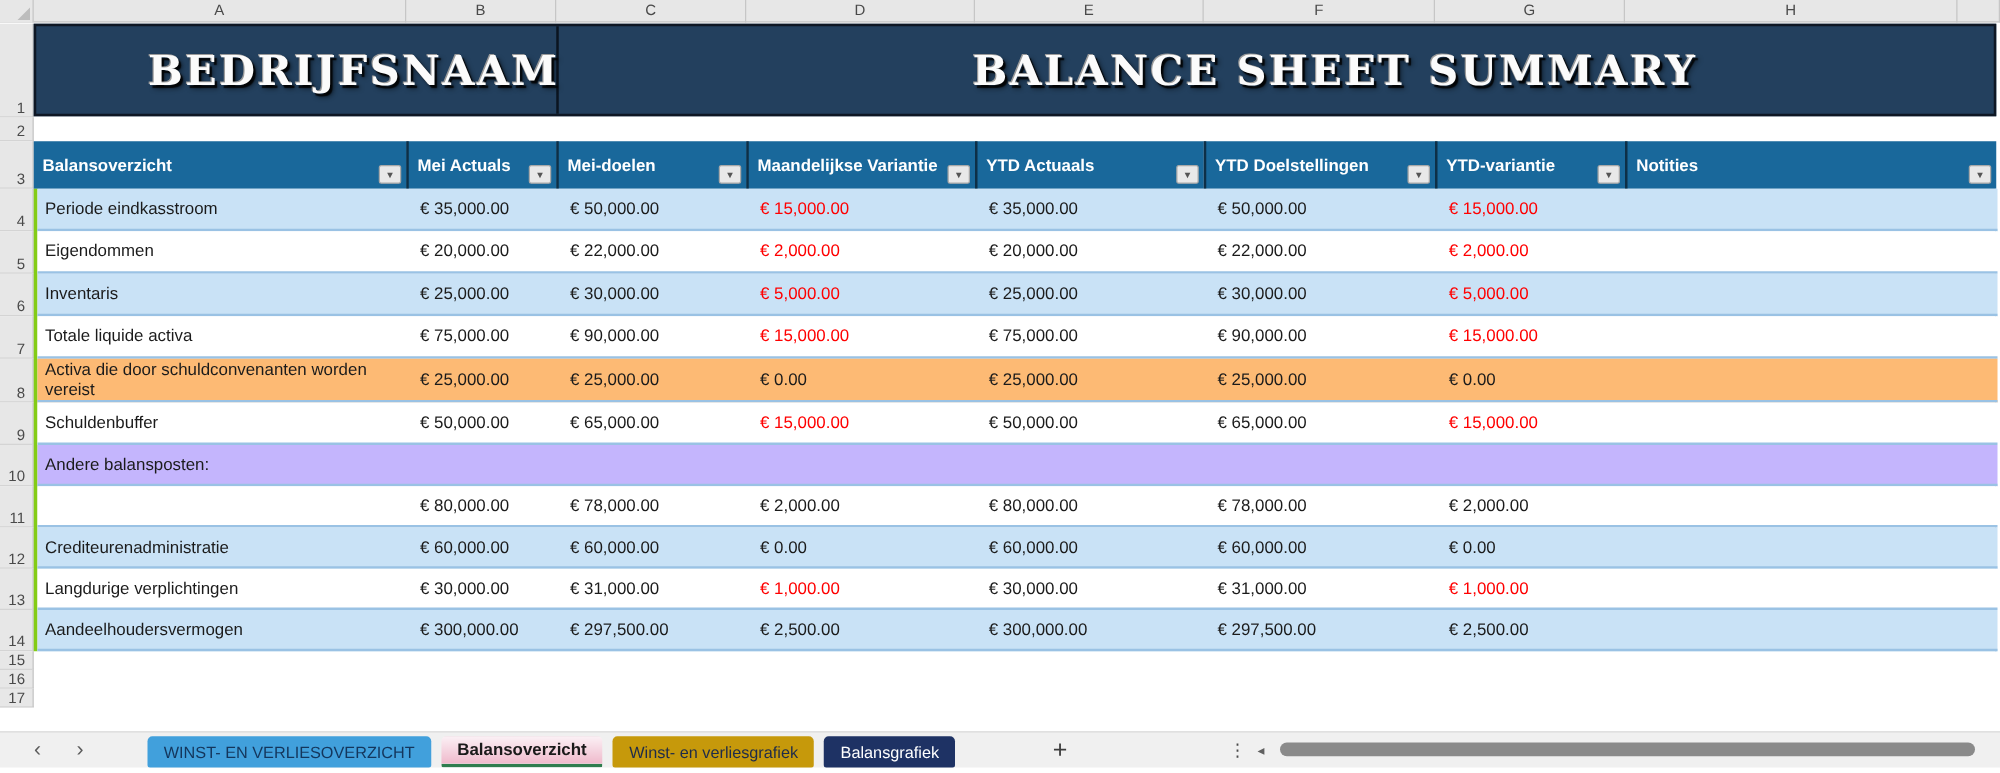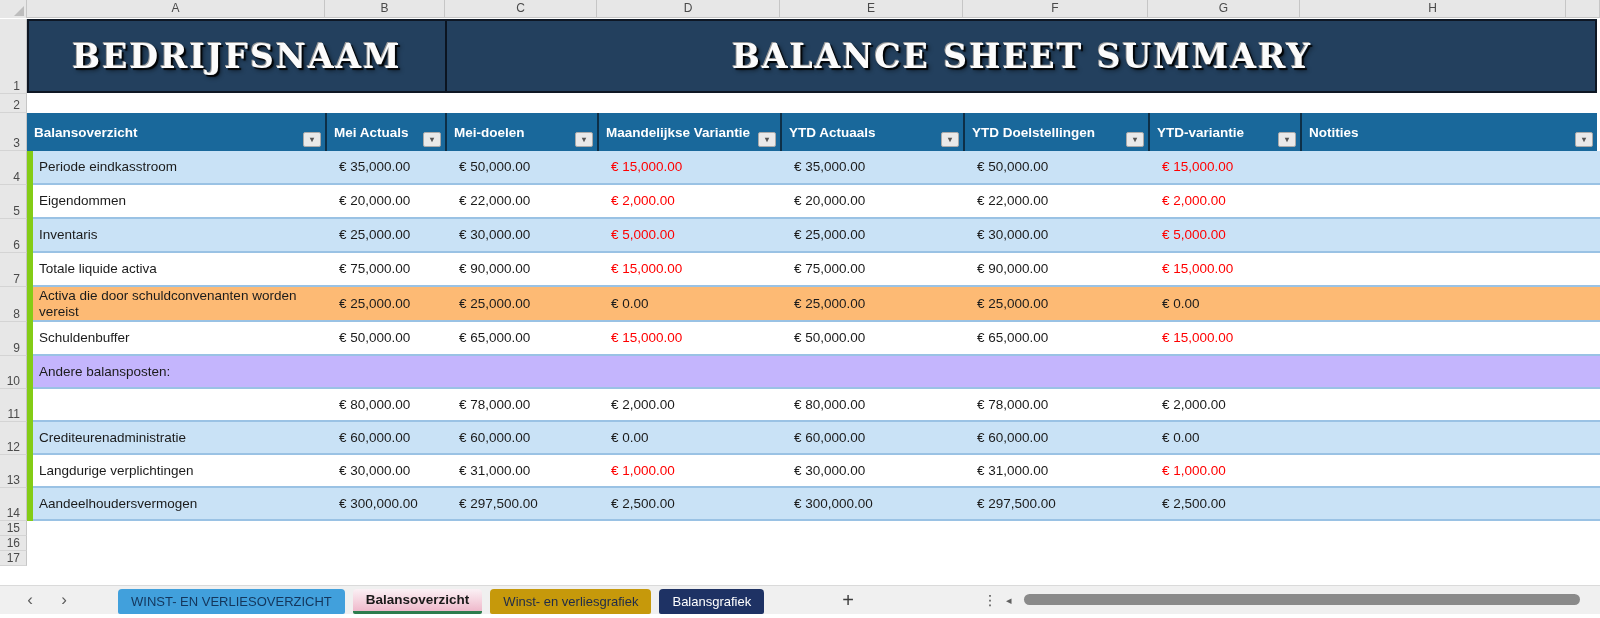--- a/index.html
+++ b/index.html
@@ -20,34 +20,34 @@
            border-right:1px solid #C6C6C6;border-bottom:1px solid #D4D4D4;
            display:flex;align-items:flex-end;justify-content:flex-end;}
 
   
   .banner{position:absolute;left:27px;top:19px;width:1570px;height:74px;background:#23405E;
           border:2px solid #0E1724;box-sizing:border-box;}
   .banner-div{position:absolute;left:416px;top:0;width:2px;height:100%;background:#0B1420;}
   .banner-txt{position:absolute;top:0;height:100%;display:flex;align-items:center;justify-content:center;
               font-family:"DejaVu Serif",serif;font-weight:bold;color:#FBFBFB;font-size:33px;
               letter-spacing:2px;white-space:nowrap;
-              text-shadow:-1px -1px 0 #9a9a9a,2px 2px 1px rgba(0,0,0,.9),3px 3px 4px rgba(0,0,0,.45);}
+              text-shadow:-1px -1px 0 #9a9a9a,2px 2px 1px rgba(0,0,0,.9),3px 3px 4px rgba(0,0,0,.45);padding-left:46px;}
   .banner-left{left:0;width:416px;}
   .banner-right{left:418px;width:1150px;}
 
   
   .thead-cell{position:absolute;top:113px;height:38px;background:#19689B;box-sizing:border-box;
               border-left:2px solid #0D2F47;color:#fff;font-weight:bold;font-size:13.5px;
               display:flex;align-items:center;padding-left:7px;}
   .thead-cell.first{border-left:none;}
   .filter-btn{position:absolute;right:4px;bottom:4px;width:18px;height:15px;background:#E9E9E9;
               border:1px solid #A9A9A9;border-radius:2px;color:#555;font-size:8px;line-height:13px;
               text-align:center;box-sizing:border-box;cursor:pointer;}
   .tbody{position:absolute;left:27px;top:151px;width:1570px;height:370px;
-         border-left:6px solid #84cc16;border-right:1px solid #9AC2E4;box-sizing:border-box;}
+         border-left:3px solid #84cc16;border-right:1px solid #9AC2E4;box-sizing:border-box;}
   .t-row{position:absolute;left:0;width:1568px;box-sizing:border-box;border-bottom:2px solid #9AC2E4;}
   .t-cell{position:absolute;top:0;height:100%;display:flex;align-items:center;
           font-size:13.5px;color:#1b1b1b;padding-left:8px;box-sizing:border-box;line-height:1.12;}
   .t-cell.neg{color:#FF0000;}
   .t-label{padding-left:6px;padding-right:4px;}
 
   
   .sheetbar{position:absolute;left:0;top:585px;width:1600px;height:29px;background:#F0F0F0;
             border-top:1px solid #DADADA;box-sizing:border-box;}
   .nav-chev{position:absolute;top:4px;width:20px;height:20px;color:#5c5c5c;font-size:17px;

